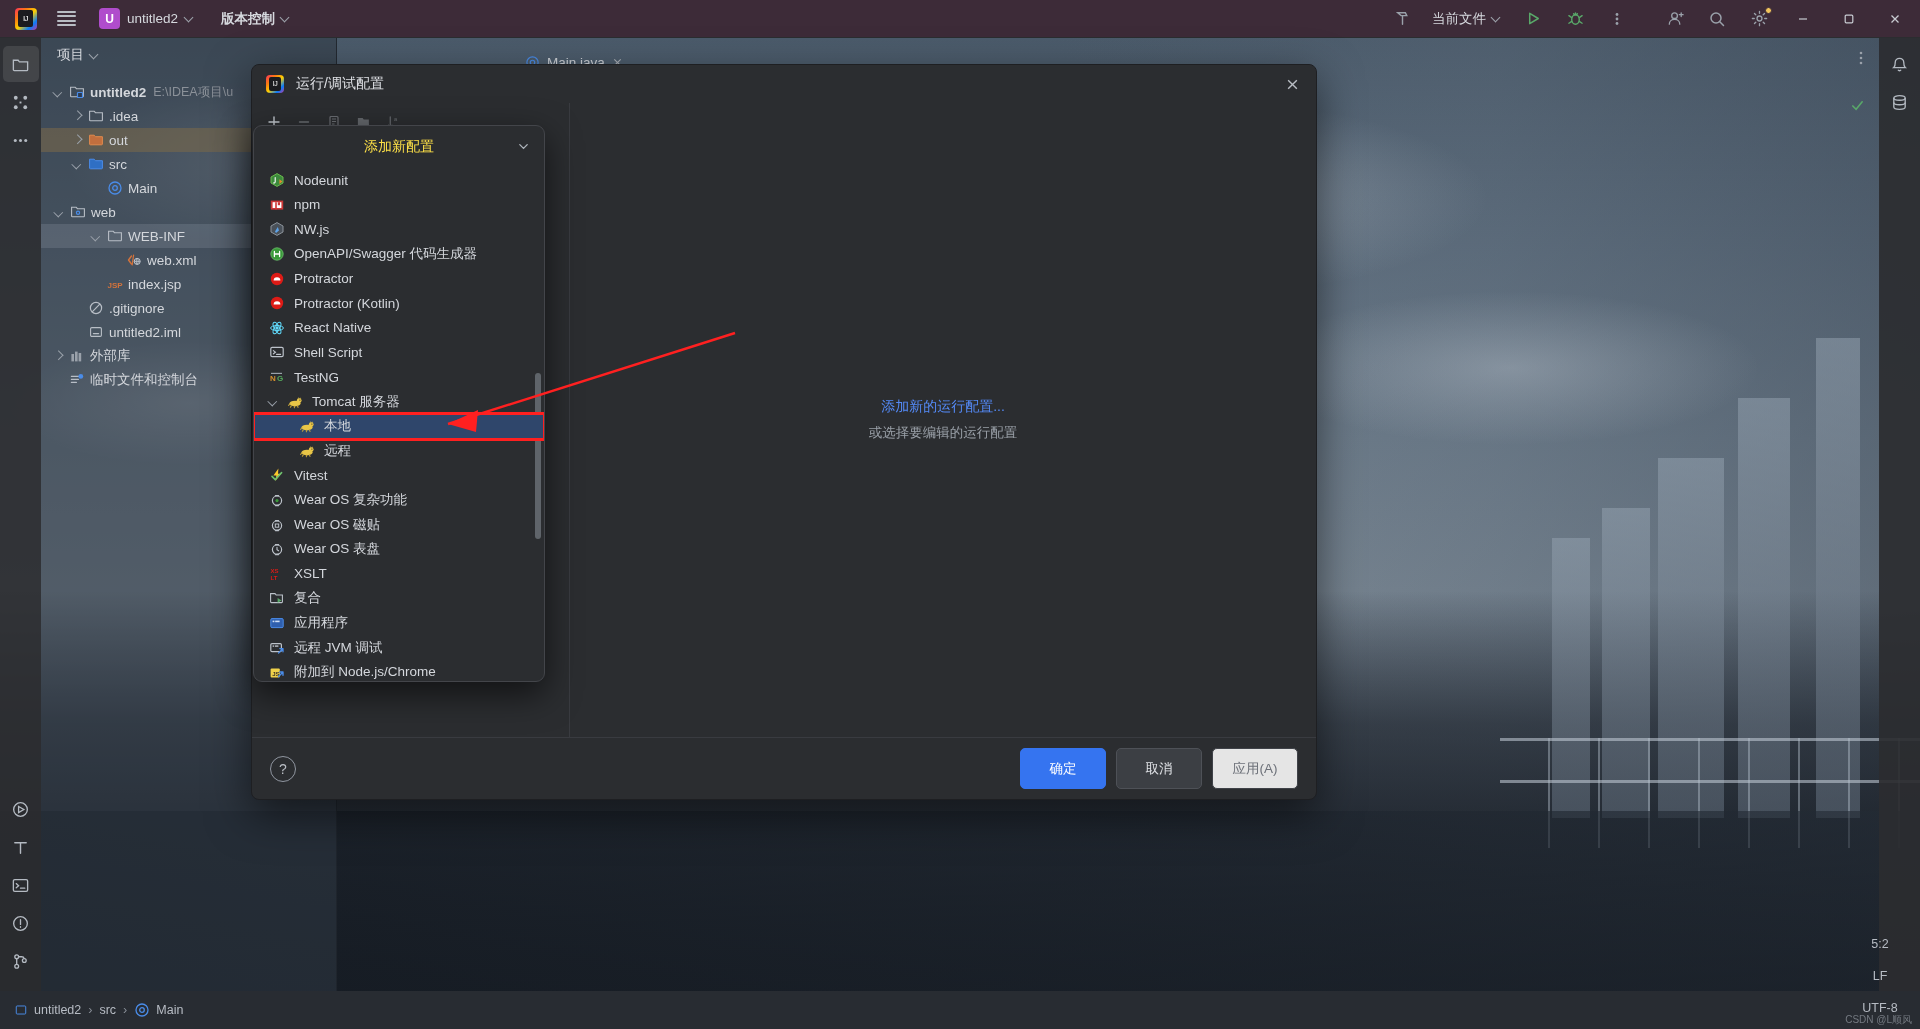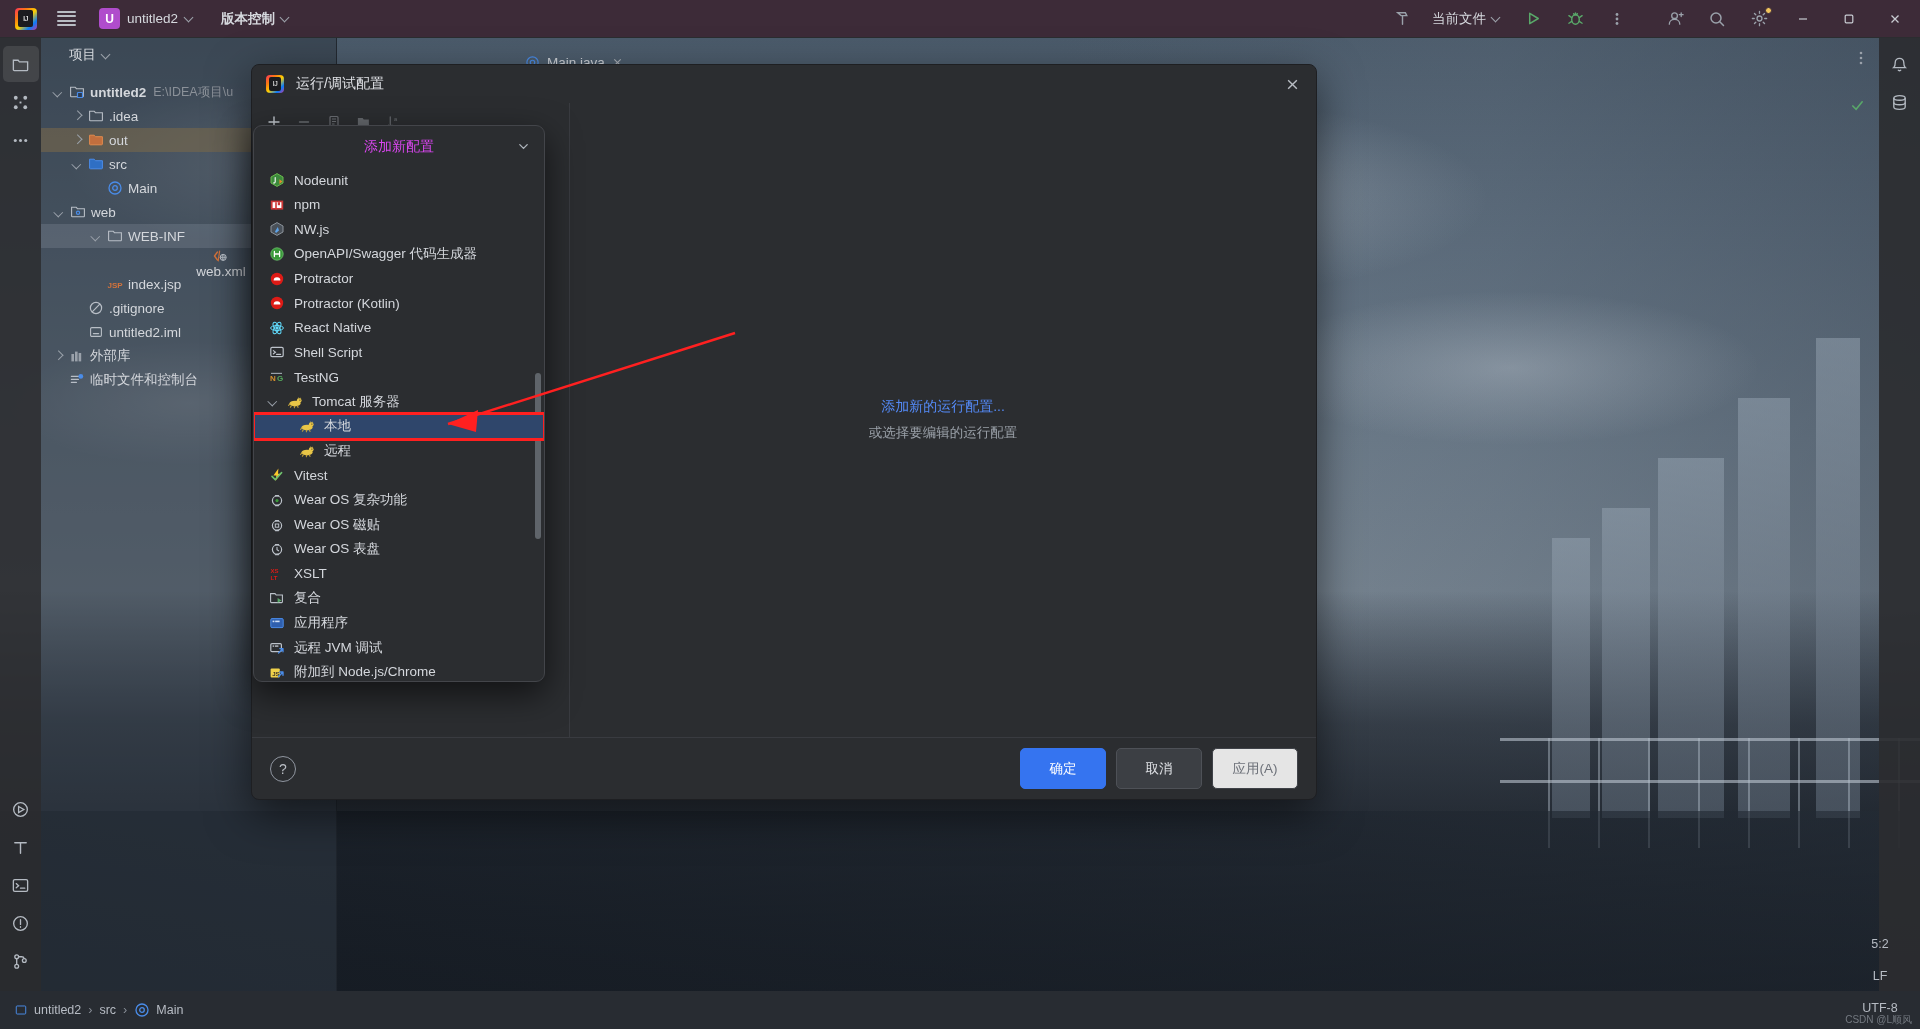--- a/index.html
+++ b/index.html
@@ -113,21 +113,21 @@
   }
 
   
   .projpanel {
     position: absolute; left: 41px; top: 38px; width: 296px; height: 953px;
     background: rgba(47,57,68,.55);
     border-right: 1px solid rgba(30,36,44,.85);
     z-index: 15;
   }
   .projhead {
-    height: 34px; display: flex; align-items: center; gap: 6px; padding: 0 28px;
+    height: 34px; display: flex; align-items: center; gap: 6px; padding: 0 16px;
     font-size: 13.5px; color: #d6d9de; cursor: pointer;
   }
   .tree { padding-top: 8px; font-size: 13.5px; }
   .trow {
     display: flex; align-items: center; height: 24px; padding-left: 8px;
     white-space: nowrap; cursor: pointer; color: #d4d7dc;
   }
   .trow.sel-grey { background: rgba(160,170,182,.22); }
   .trow.sel-warm { background: rgba(123,106,72,.55); }
   .tw { width: 18px; display: flex; align-items: center; justify-content: center; flex: none; }
@@ -222,21 +222,21 @@
   .popup {
     position: absolute; left: 253px; top: 125px; width: 292px; height: 557px;
     background: #2b2d30; border: 1px solid #43454a; border-radius: 9px;
     box-shadow: 0 12px 34px rgba(0,0,0,.6);
     z-index: 70; display: flex; flex-direction: column; overflow: hidden;
   }
   .popup-head {
     height: 42px; display: flex; align-items: center; justify-content: center;
     position: relative; flex: none;
   }
-  .popup-title { font-size: 14px; color: #d946ef; }
+  .popup-title { font-size: 14px; color: #fde047; }
   .popup-collapse {
     position: absolute; right: 10px; top: 9px; width: 22px; height: 22px;
     display: flex; align-items: center; justify-content: center; cursor: pointer; border-radius: 4px;
   }
   .popup-list { flex: 1; overflow: hidden; position: relative; }
   .pitem {
     display: flex; align-items: center; height: 24.6px; padding-left: 14px;
     font-size: 13.5px; color: #d4d7dc; white-space: nowrap; cursor: pointer; position: relative;
   }
   .pitem.child { padding-left: 44px; }
@@ -536,21 +536,21 @@
           <span class="tw">
             <span class="arrow open"></span>
           </span>
           <span class="ticon">
             <svg width="16" height="16" viewBox="0 0 16 16" xmlns="http://www.w3.org/2000/svg">
               <path d="M1.6 3.2h4.6l1.2 1.5h7V12a.8.8 0 0 1-.8.8H2.4A.8.8 0 0 1 1.6 12z" fill="none" stroke="#b8bec6" stroke-width="1.1"></path>
             </svg>
           </span>
           <span class="tlabel">WEB-INF</span>
         </div>
-        <div class="trow" style="padding-left: 65px; flex-direction: column;">
+        <div class="trow" style="padding-left: 65px;">
           <span class="tw"></span>
           <span class="ticon">
             <svg width="16" height="16" viewBox="0 0 16 16" xmlns="http://www.w3.org/2000/svg">
               <path d="M5.5 4 L2.5 8 L5.5 12" fill="none" stroke="#d4733b" stroke-width="1.4" stroke-linecap="round" stroke-linejoin="round"></path>
               <path d="M7.6 3.2 L6.2 12.8" stroke="#d4733b" stroke-width="1.2" stroke-linecap="round"></path>
               <circle cx="11.2" cy="9.4" r="3" fill="none" stroke="#c3c9d1" stroke-width="1"></circle>
               <path d="M8.2 9.4h6M11.2 6.4c1.4 1.6 1.4 4.4 0 6M11.2 6.4c-1.4 1.6-1.4 4.4 0 6" stroke="#c3c9d1" stroke-width=".8" fill="none"></path>
             </svg>
           </span>
           <span class="tlabel">web.xml</span>

